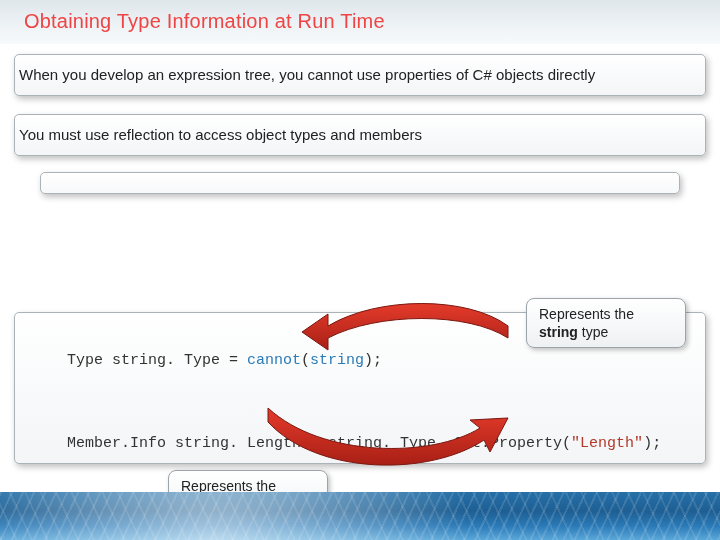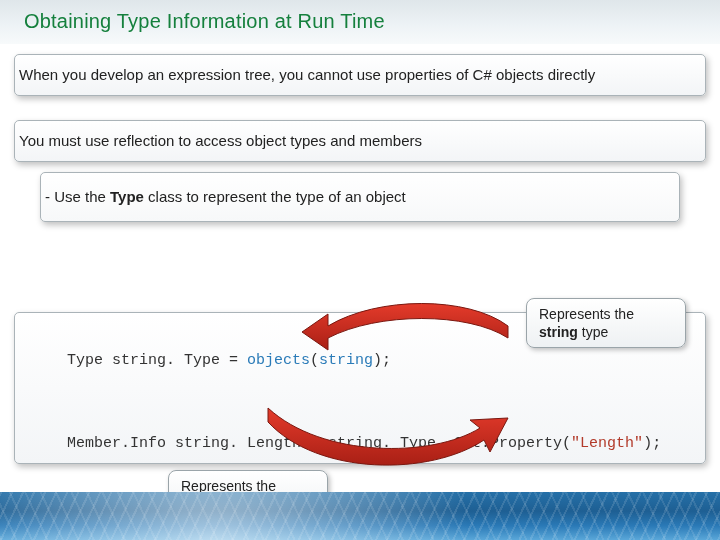--- a/index.html
+++ b/index.html
@@ -9,36 +9,36 @@
     background: #ffffff;
     position: relative;
     overflow: hidden;
   }
   .top-band {
     position: absolute; top: 0; left: 0; right: 0; height: 44px;
     background: linear-gradient(#dfe6ea 0%, #eef3f6 60%, #f7fafb 100%);
   }
   .title {
     position: absolute; top: 10px; left: 24px; right: 24px;
-    font-size: 20px; color: #15803d; font-weight: 400;
+    font-size: 20px; color: #ef4444; font-weight: 400;
     letter-spacing: 0.2px;
   }
   .panel {
     position: absolute;
     left: 14px; right: 14px;
     background: linear-gradient(#ffffff, #f3f5f7);
     border: 1px solid #aab3b8;
     border-radius: 5px;
     box-shadow: 2px 3px 6px rgba(0,0,0,0.25);
     padding: 10px 4px;
     font-size: 15px; color: #222;
     line-height: 1.35;
   }
   .panel.intro { top: 54px; }
-  .panel.reflect { top: 120px; }
+  .panel.reflect { top: 114px; }
   .panel.bullets {
     top: 172px; left: 40px; right: 40px;
     background: linear-gradient(#ffffff, #f7f8f9);
   }
   .panel.codebox {
     top: 312px; height: 152px;
     padding: 18px 16px 12px 16px;
     font-family: Consolas, "Courier New", monospace;
     font-size: 15px;
   }
@@ -91,28 +91,25 @@
 
 <div class="panel intro">
   <span>When you develop an expression tree, you cannot use properties of C# objects directly</span>
 </div>
 
 <div class="panel reflect">
   <span>You must use reflection to access object types and members</span>
 </div>
 
 <div class="panel bullets">
-  <div class="row">
-    <span>- Use the </span><b>Type</b><span> class to represent the type of an object</span>
-  </div>
 </div>
 
 <div class="panel codebox">
   <div class="codeline">
-    <span>Type string. Type = </span><span class="kw">objects</span><span>(</span><span class="kw">string</span><span>);</span>
+    <span>Type string. Type = </span><span class="kw">cannot</span><span>(</span><span class="kw">string</span><span>);</span>
   </div>
   <div class="codeline second">
     <span>Member.Info string. Length = string. Type. Get.Property(</span><span class="str">"Length"</span><span>);</span>
   </div>
 </div>
 
 <div class="callout right">
   <span>Represents the </span><b>string</b><span> type</span>
 </div>
 

